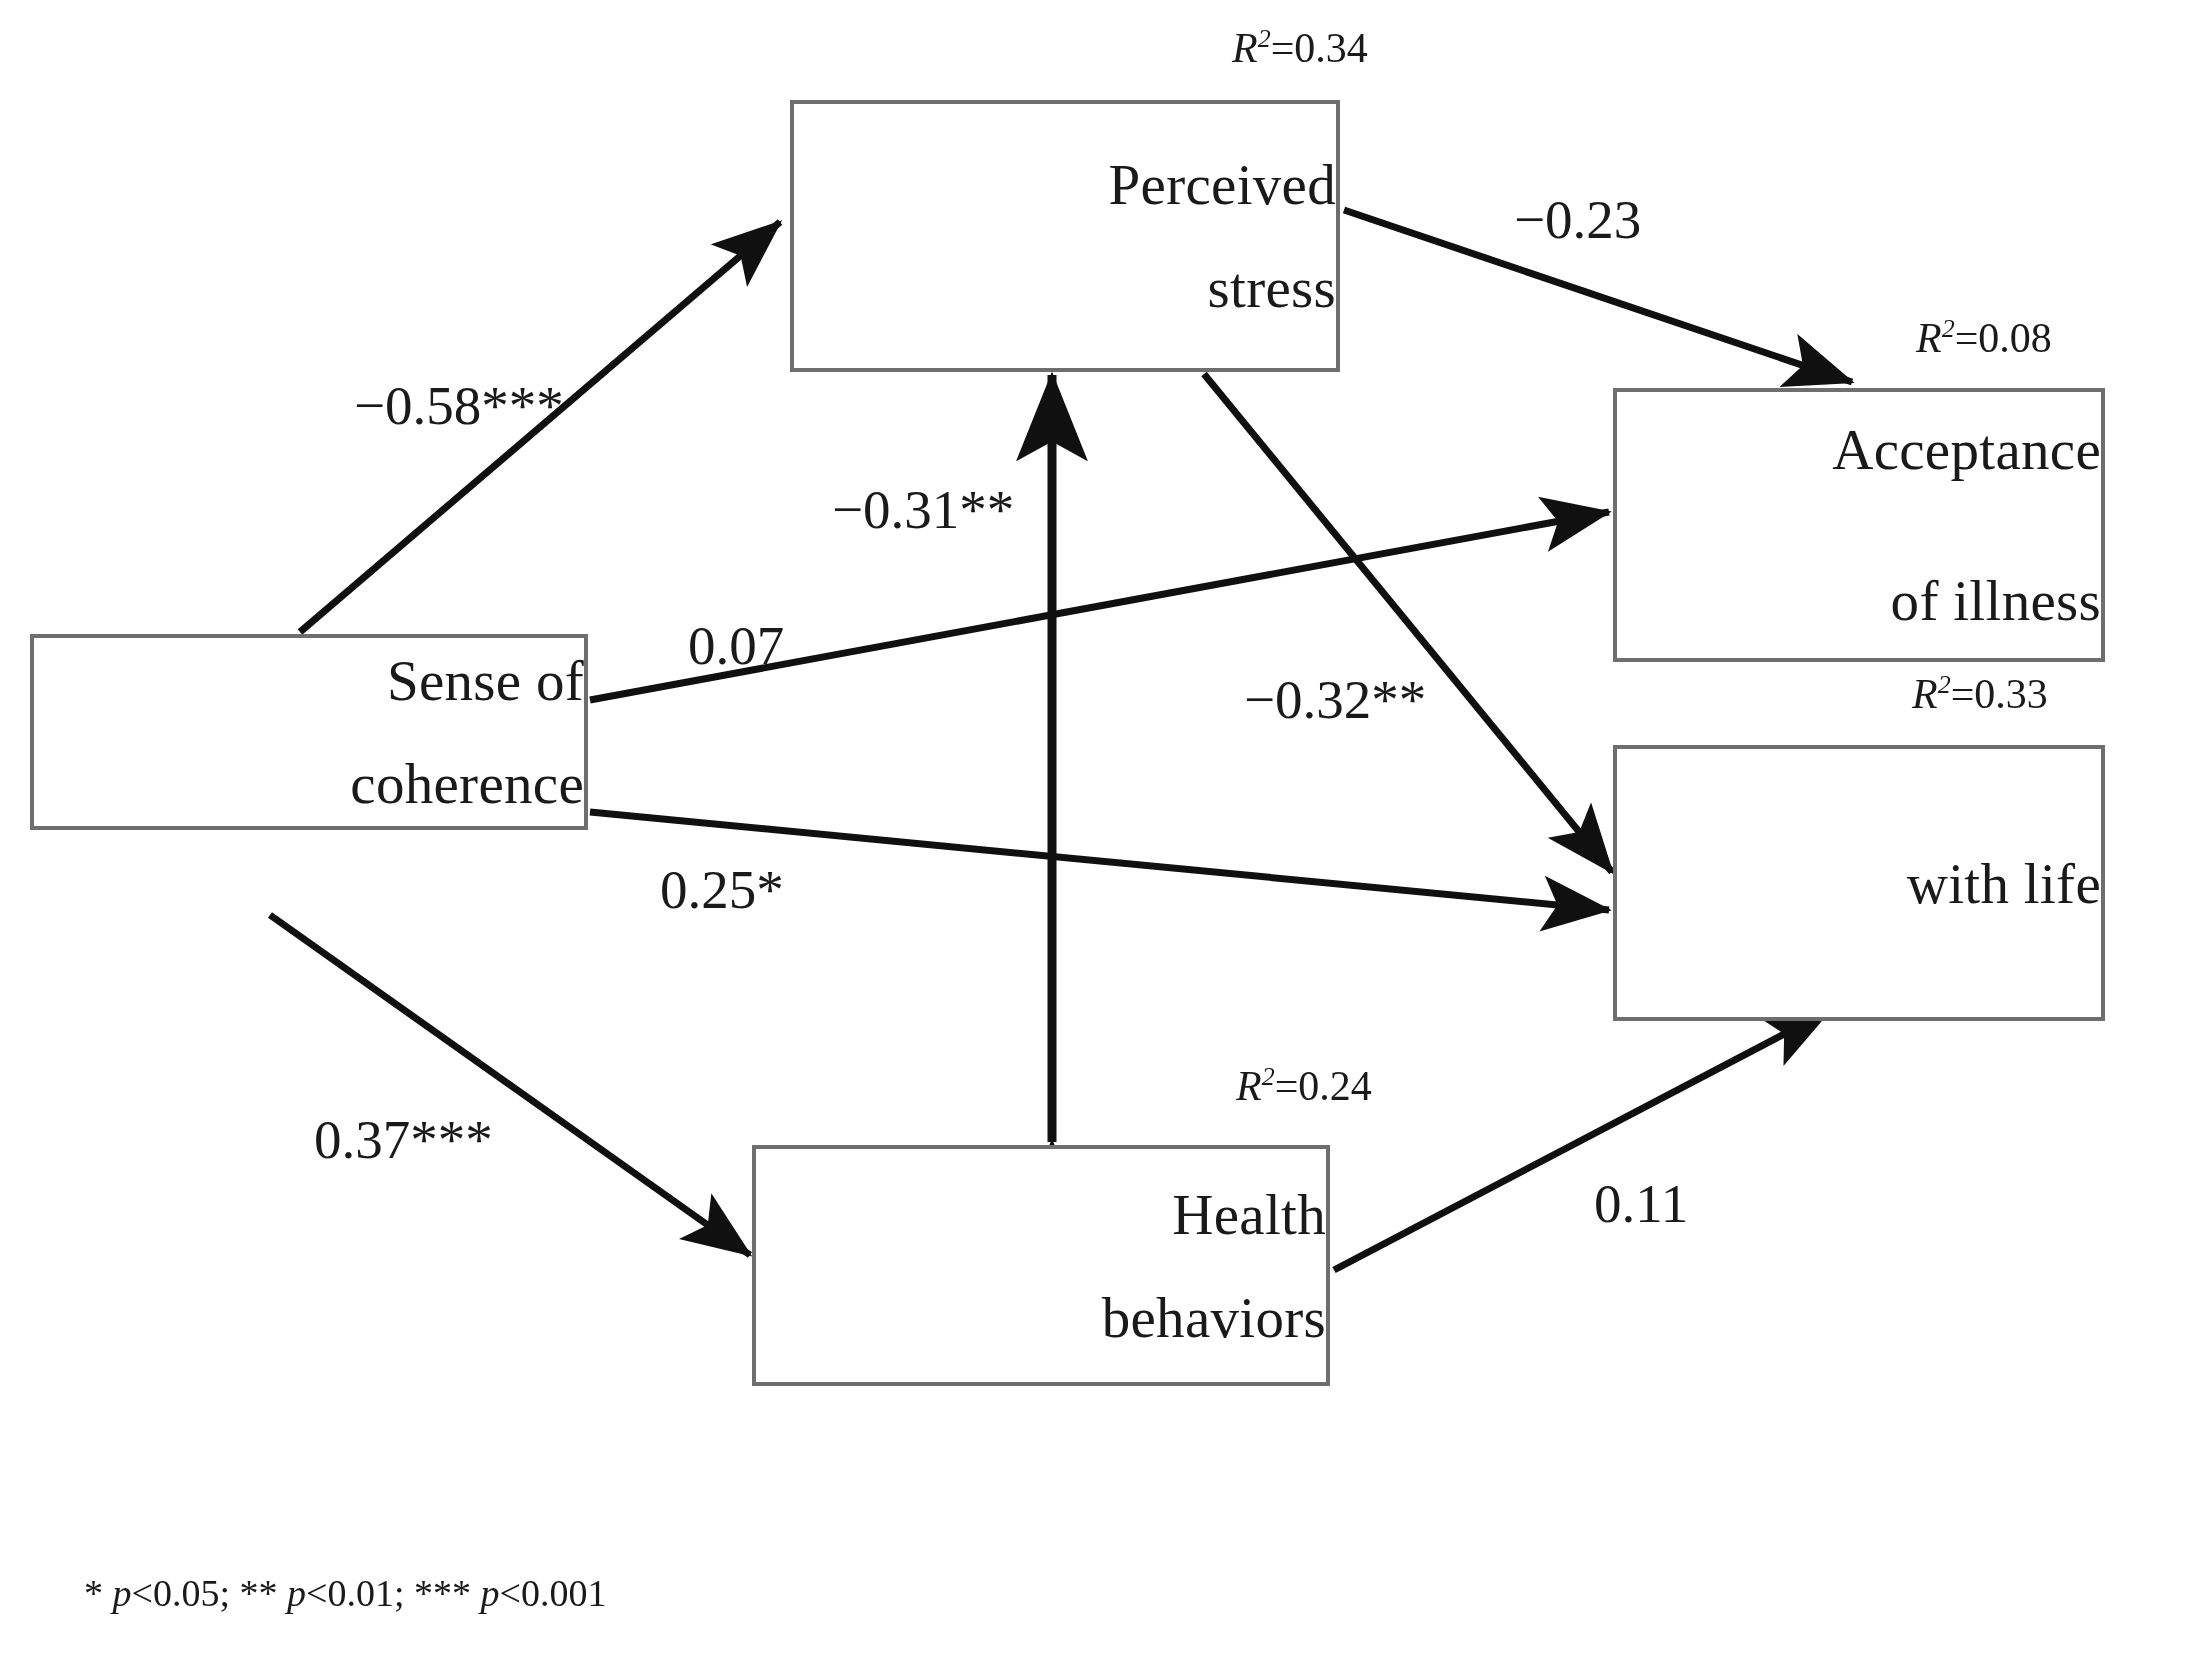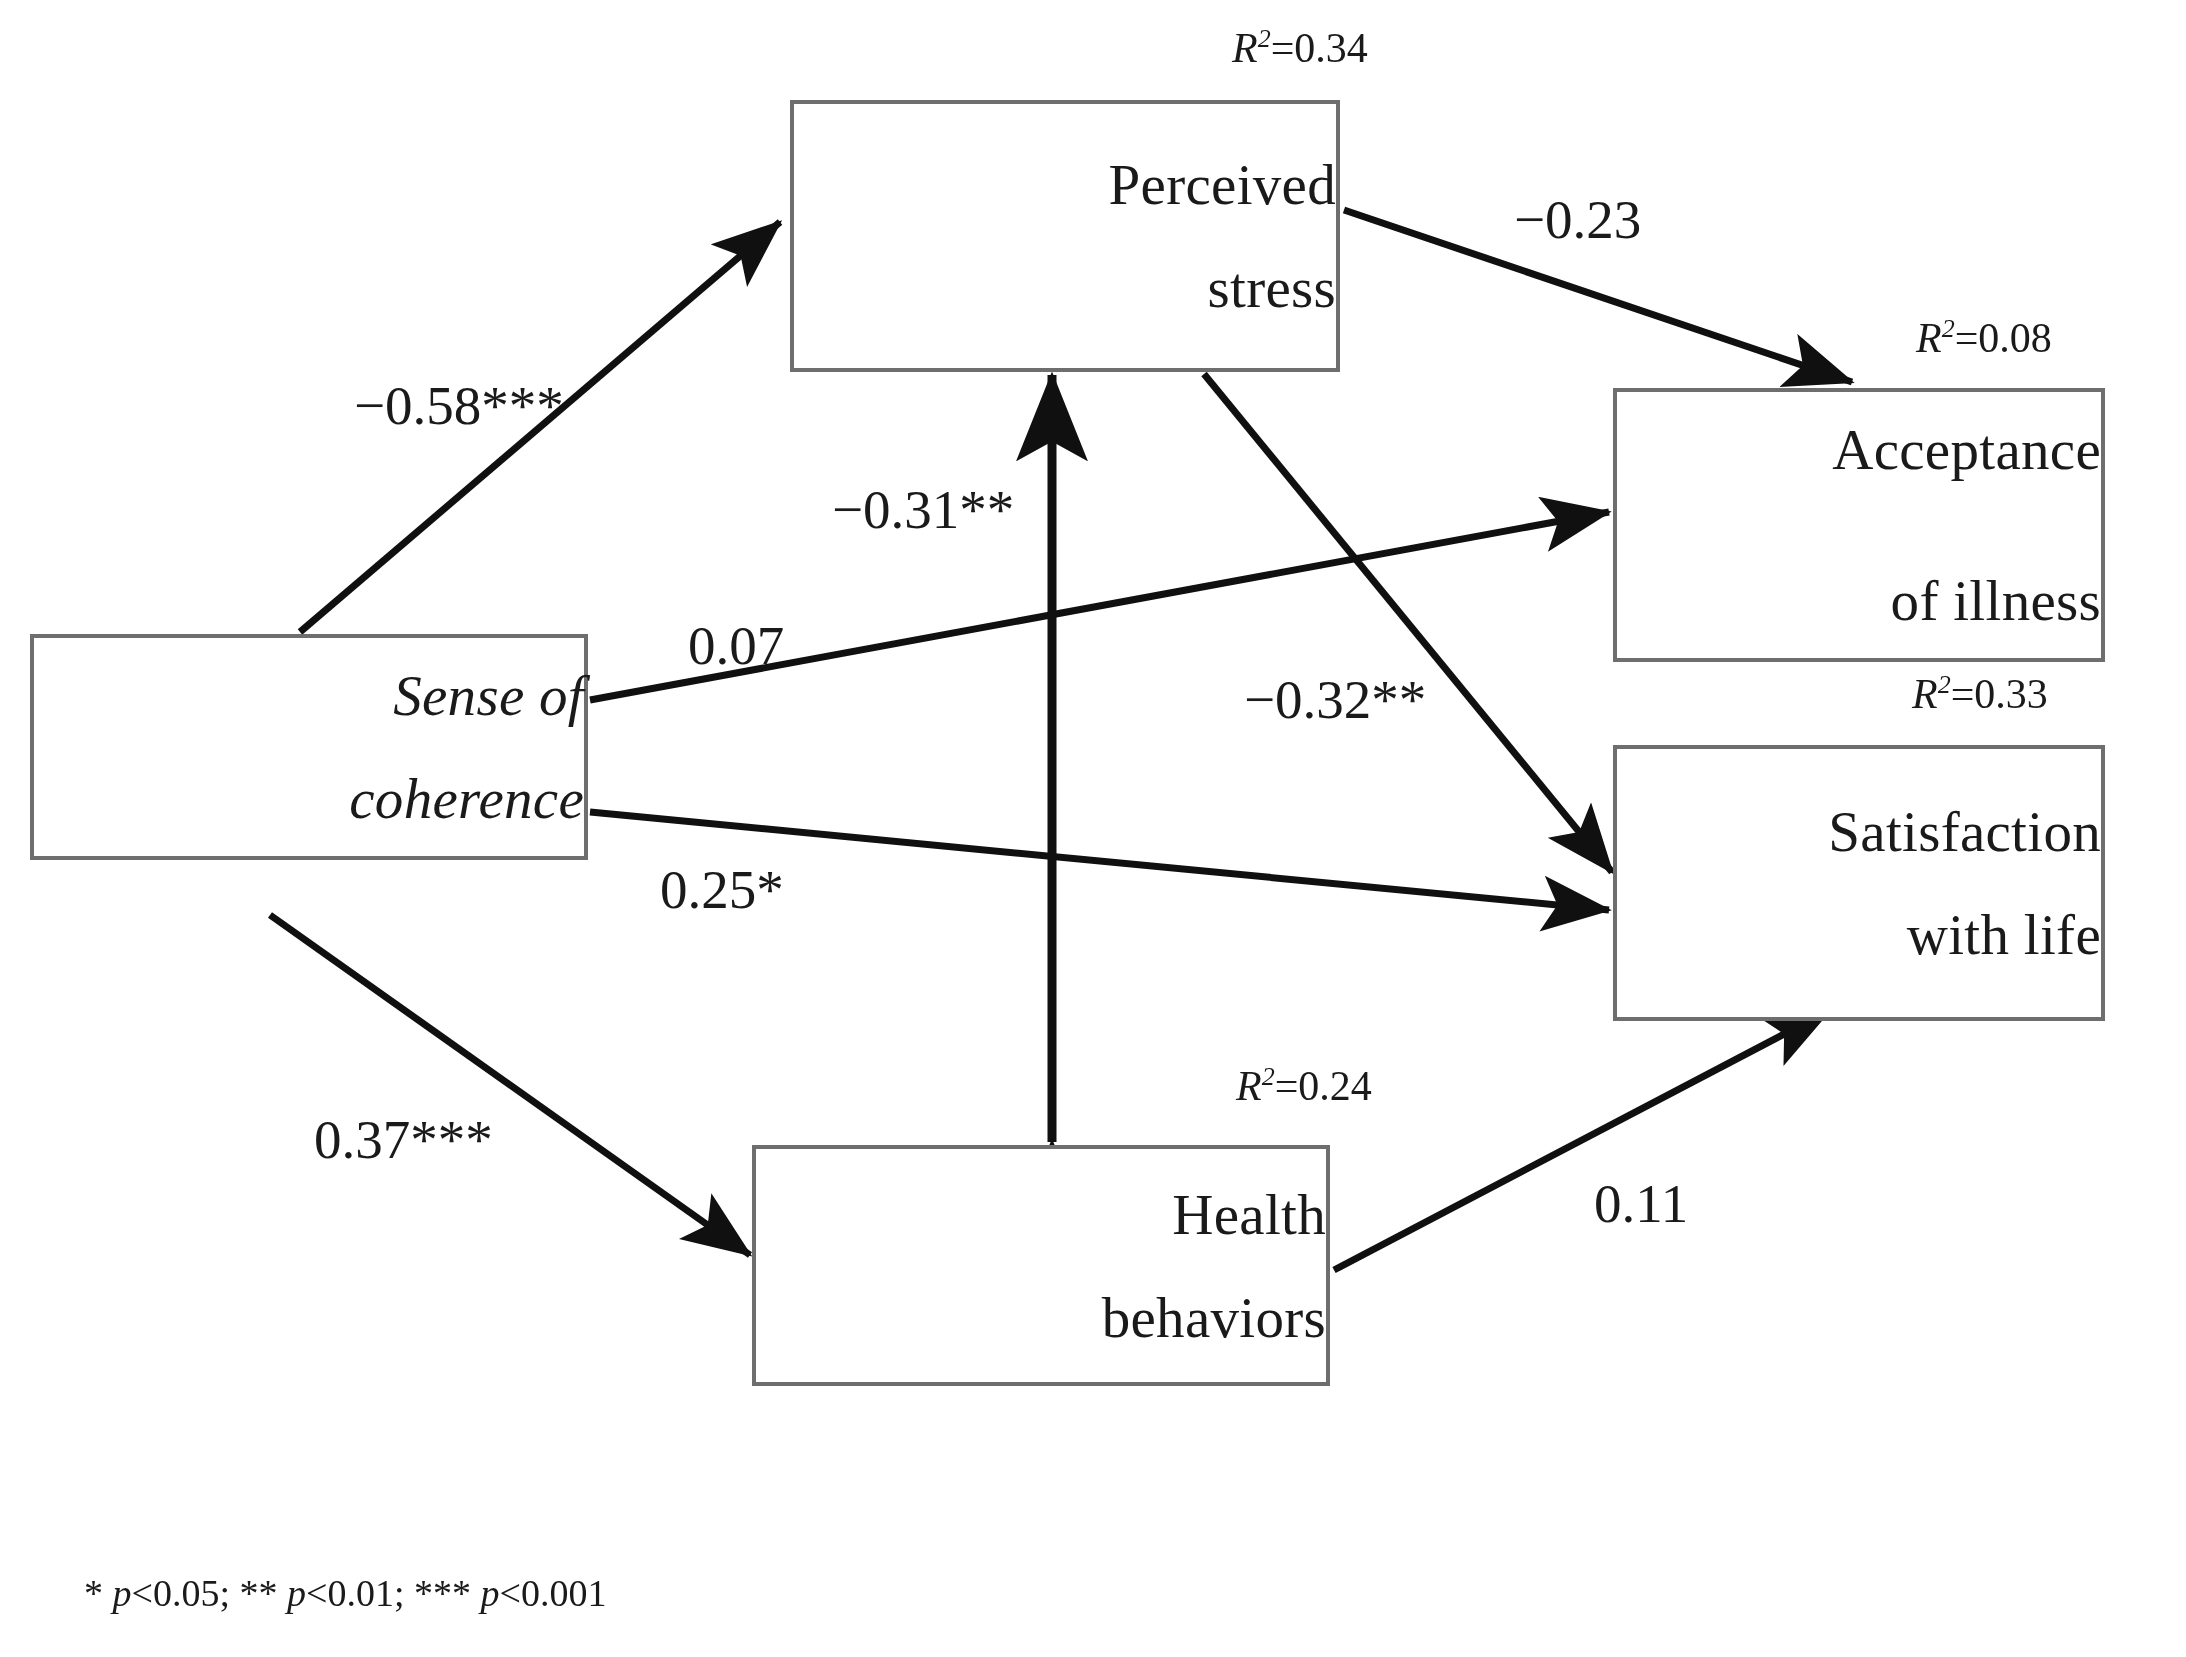--- a/index.html
+++ b/index.html
@@ -96,32 +96,31 @@
     </g>
 
     <path d="M 1052 1142 L 1052 375" fill="none" stroke="#101010" stroke-width="9" marker-end="url(#ah)" marker-start="url(#ah)"></path>
   </svg>
 
   <div class="node" style="left:790px; top:100px; width:550px; height:272px;">
     <span class="line l1">Perceived</span>
     <span class="line l2">stress</span>
   </div>
 
-  <div class="node" style="left:30px; top:634px; width:558px; height:226px;font-style:italic;">
+  <div class="node" style="left:30px; top:634px; width:558px; height:196px;">
     <span class="line l1">Sense of</span>
     <span class="line l2">coherence</span>
   </div>
 
   <div class="node" style="left:1613px; top:388px; width:492px; height:274px;gap:48px;">
     <span class="line l1">Acceptance</span>
     <span class="line l2">of illness</span>
   </div>
 
   <div class="node" style="left:1613px; top:745px; width:492px; height:276px;">
-    <span class="line l1">Satisfaction</span>
     <span class="line l2">with life</span>
   </div>
 
   <div class="node" style="left:752px; top:1145px; width:578px; height:241px;">
     <span class="line l1">Health</span>
     <span class="line l2">behaviors</span>
   </div>
 
   <div class="r2label" style="left:1232px; top:26px;">
     <i>R</i><sup>2</sup>=<span>0.34</span>

